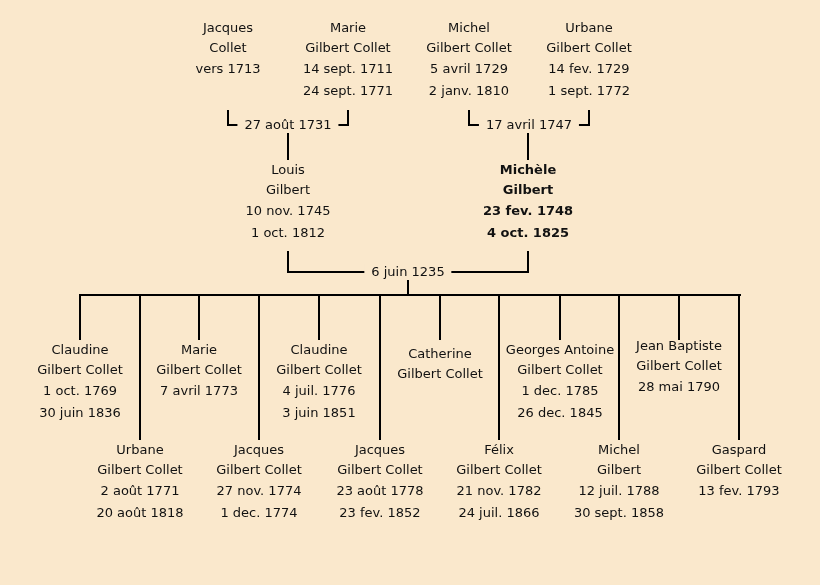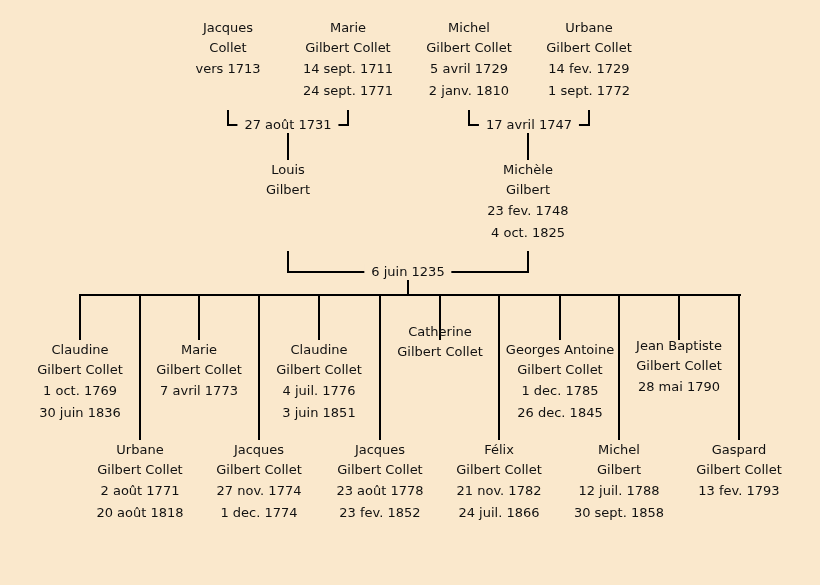--- a/index.html
+++ b/index.html
@@ -3,21 +3,21 @@
 <meta charset="utf-8">
 <style>
   *{box-sizing:border-box;margin:0;padding:0}
   html,body{width:820px;height:585px}
   body{background:#FAE8CC;font-family:"DejaVu Sans",sans-serif;color:#111}
   #tree{position:relative;width:820px;height:585px;overflow:hidden}
   .person{position:absolute;transform:translateX(-50%);text-align:center;white-space:nowrap;font-size:13px}
   .pname{height:20px;line-height:20px}
   .pdates{margin-top:0}
   .pdate{height:22px;line-height:22px}
-  .bold{font-weight:normal}
+  .bold{font-weight:bold}
   .line{position:absolute;background:#000}
   .mlabel{position:absolute;transform:translate(-50%,-50%);background:#FAE8CC;padding:0 7px;font-size:13px;line-height:16px;z-index:2;white-space:nowrap}
 </style>
 </head>
 <body>
 
 <div id="tree">
 
   <div class="person" style="left:228px;top:18px">
     <div class="pname">Jacques</div>
@@ -63,20 +63,24 @@
 
   <div class="line" style="left:468px;top:110px;width:2px;height:16px"></div>
   <div class="line" style="left:588px;top:110px;width:2px;height:16px"></div>
   <div class="line" style="left:468px;top:124px;width:122px;height:2px"></div>
   <div class="line" style="left:527px;top:126px;width:2px;height:34px"></div>
   <div class="mlabel" style="left:529px;top:125px">17 avril 1747</div>
 
   <div class="person" style="left:288px;top:160px">
     <div class="pname">Louis</div>
     <div class="pname">Gilbert</div>
+    <div class="pdates">
+      <div class="pdate">10 nov. 1745</div>
+      <div class="pdate">1 oct. 1812</div>
+    </div>
   </div>
 
   <div class="person bold" style="left:528px;top:160px">
     <div class="pname">Michèle</div>
     <div class="pname">Gilbert</div>
     <div class="pdates">
       <div class="pdate">23 fev. 1748</div>
       <div class="pdate">4 oct. 1825</div>
     </div>
   </div>
@@ -123,21 +127,21 @@
 
   <div class="person" style="left:319px;top:340px">
     <div class="pname">Claudine</div>
     <div class="pname">Gilbert Collet</div>
     <div class="pdates">
       <div class="pdate">4 juil. 1776</div>
       <div class="pdate">3 juin 1851</div>
     </div>
   </div>
 
-  <div class="person" style="left:440px;top:322px">
+  <div class="person" style="left:440px;top:344px">
     <div class="pname">Catherine</div>
     <div class="pname">Gilbert Collet</div>
   </div>
 
   <div class="person" style="left:560px;top:340px">
     <div class="pname">Georges Antoine</div>
     <div class="pname">Gilbert Collet</div>
     <div class="pdates">
       <div class="pdate">1 dec. 1785</div>
       <div class="pdate">26 dec. 1845</div>

